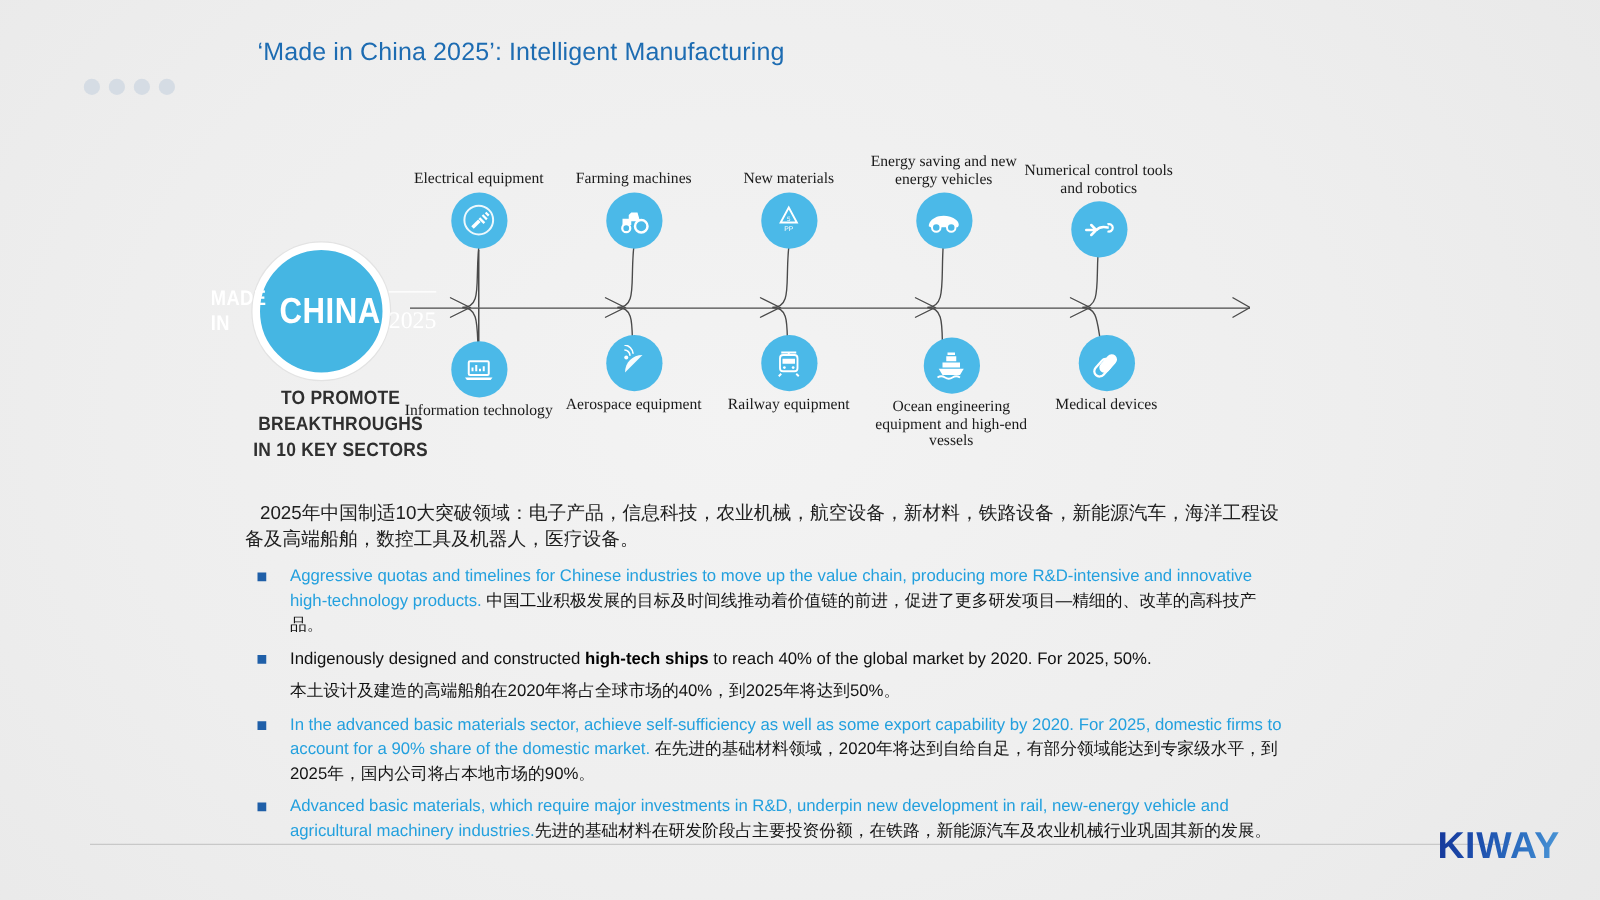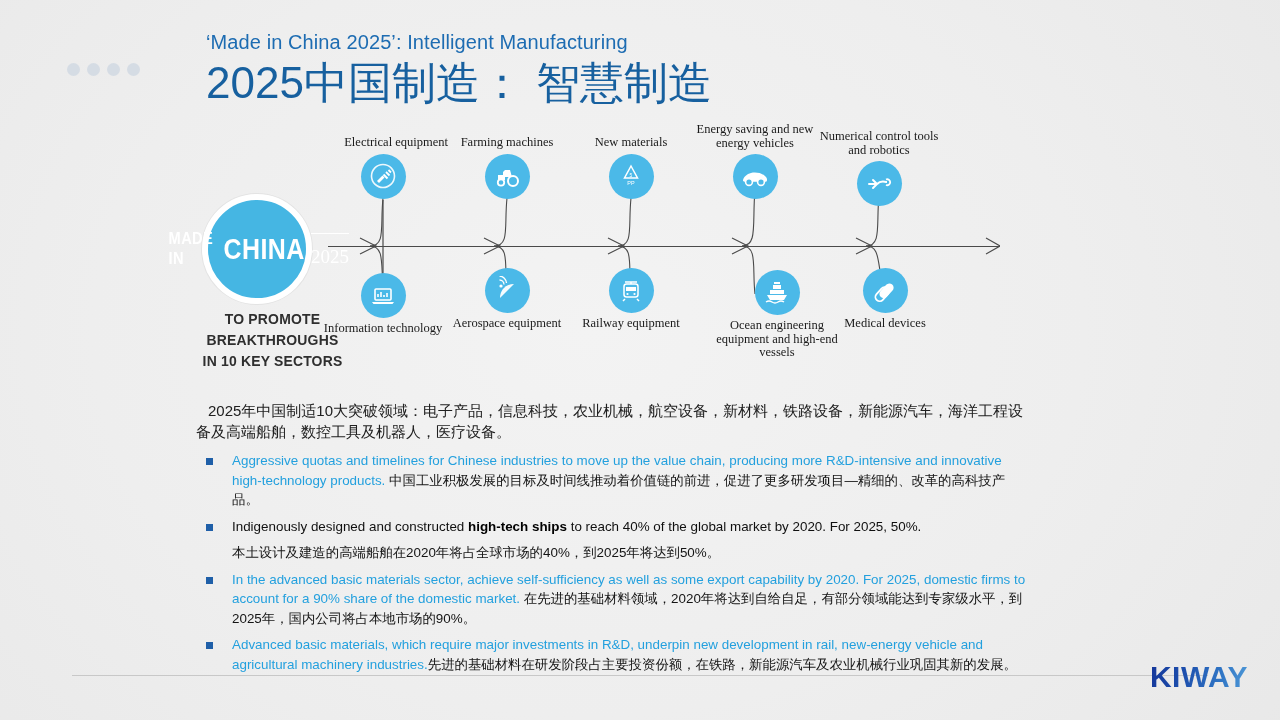--- a/index.html
+++ b/index.html
@@ -190,21 +190,20 @@
 
   <div class="dots">
     <i></i>
     <i></i>
     <i></i>
     <i></i>
   </div>
 
   <div class="title-block">
     <div class="title-en">‘Made in China 2025’: Intelligent Manufacturing</div>
-    <div class="title-cn">2025中国制造： 智慧制造</div>
   </div>
 
   <div class="info">
 
     <svg class="connectors" viewBox="0 0 800 265">
       <g fill="none" stroke="#4a4a4a" stroke-width="1.2">
         <path d="M183 128 C183 112 183 96 183 82"></path>
         <path d="M183 128 C183 144 183 160 183 174" transform="translate(0,0)"></path>
       </g>
     </svg>
@@ -241,21 +240,21 @@
         <div class="b2">CHINA</div>
         <div class="b3">2025</div>
       </div>
     </div>
 
     <div class="promote">
       <div>TO PROMOTE BREAKTHROUGHS</div>
       <div>IN 10 KEY SECTORS</div>
     </div>
 
-    <div class="node up" style="left:118px; top:18px;text-align:right;">
+    <div class="node up" style="left:118px; top:18px;">
       <div class="lbl">Electrical equipment</div>
       <div class="circle">
         <svg width="30" height="30" viewBox="0 0 30 30" fill="none" stroke="#fff" stroke-width="1.6">
           <circle cx="15" cy="15" r="11.5" stroke-opacity=".9"></circle>
           <path d="M9 20 L14.5 14.5 L16.5 16.5 L11 22 Z" fill="#fff" stroke="none"></path>
           <path d="M15.5 13.5 L19.5 17.5" stroke-width="2"></path>
           <path d="M18 11 L21.5 14.5 M20.5 9 L23 11.5" stroke-width="1.8"></path>
         </svg>
       </div>
     </div>
@@ -334,21 +333,21 @@
           <rect x="8" y="8" width="14" height="13" rx="2.5"></rect>
           <path d="M10 11 h10 v4 h-10 z" fill="#fff" stroke="none"></path>
           <circle cx="11.5" cy="18" r="1.1" fill="#fff" stroke="none"></circle>
           <circle cx="18.5" cy="18" r="1.1" fill="#fff" stroke="none"></circle>
           <path d="M9 23 l-2 2 M21 23 l2 2"></path>
         </svg>
       </div>
       <div class="lbl">Railway equipment</div>
     </div>
 
-    <div class="node down" style="left:512px; top:152px;">
+    <div class="node down" style="left:496px; top:152px;">
       <div class="circle">
         <svg width="32" height="32" viewBox="0 0 32 32" fill="#fff" stroke="#fff">
           <path d="M13 5 h6 v2 h-6 z" stroke="none"></path>
           <path d="M12 8 h8 v4 h-8 z" stroke="none"></path>
           <path d="M9 13 h14 v4 h-14 z" stroke="none"></path>
           <path d="M6 18 h20 l-3 5 h-14 z" stroke="none"></path>
           <path d="M5 25 q3-2 6 0 q3 2 6 0 q3-2 6 0" fill="none" stroke-width="1.4"></path>
         </svg>
       </div>
       <div class="lbl">Ocean engineering equipment and high-end vessels</div>

